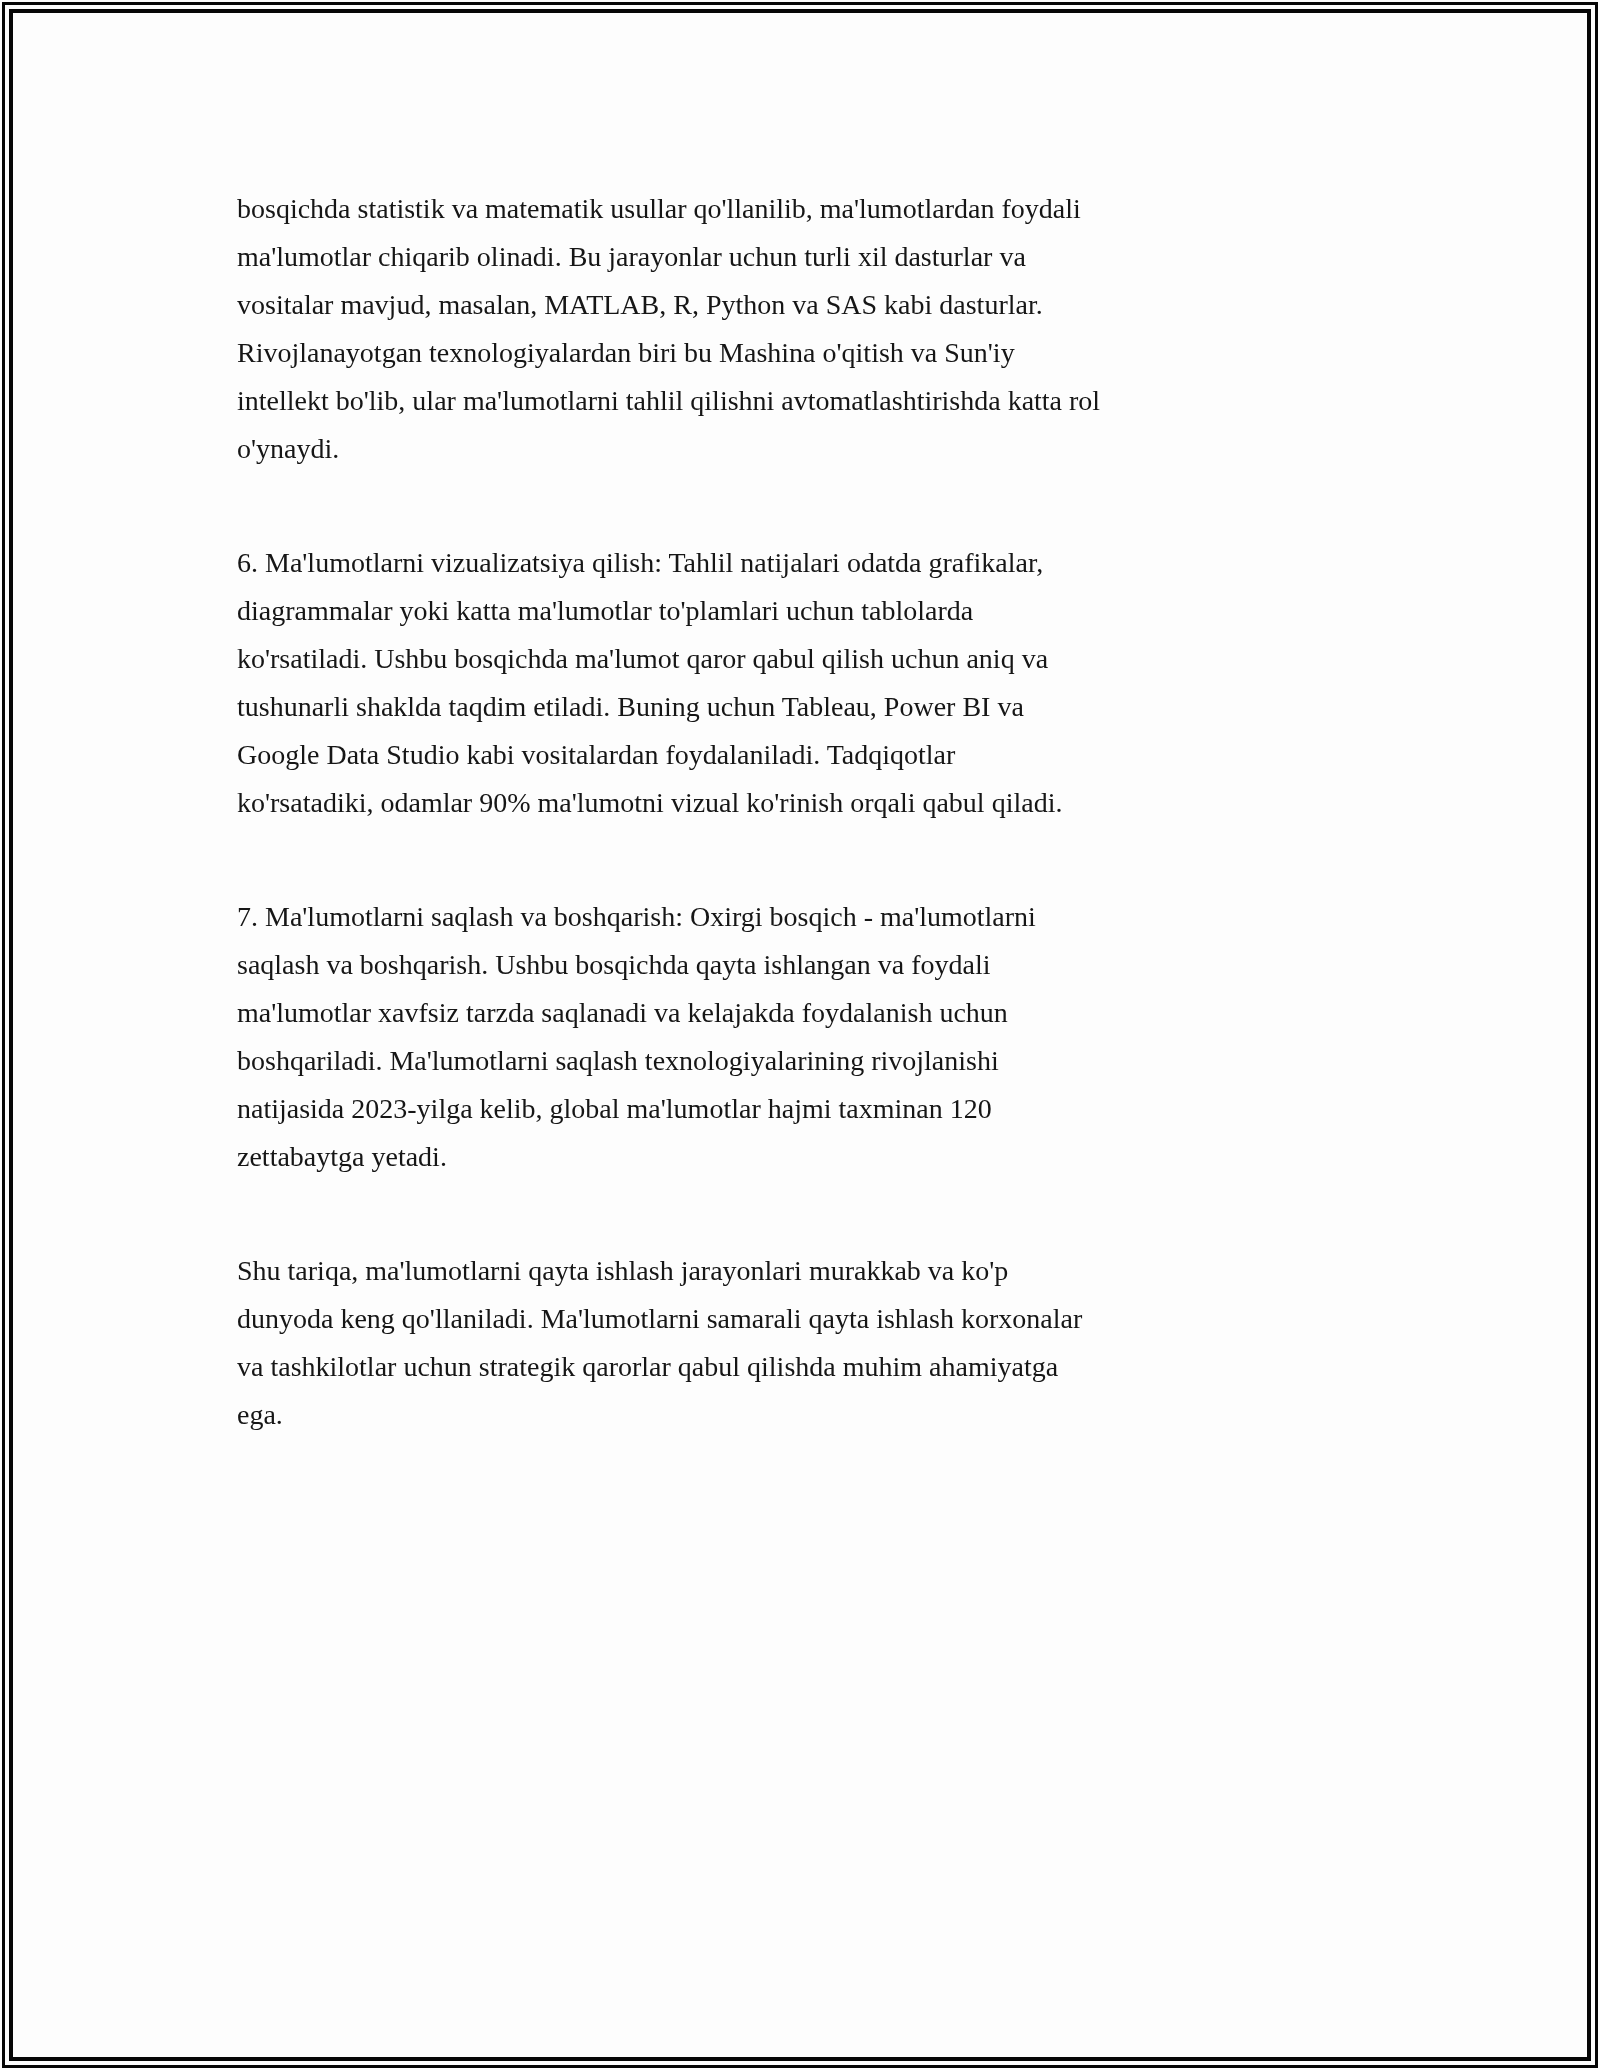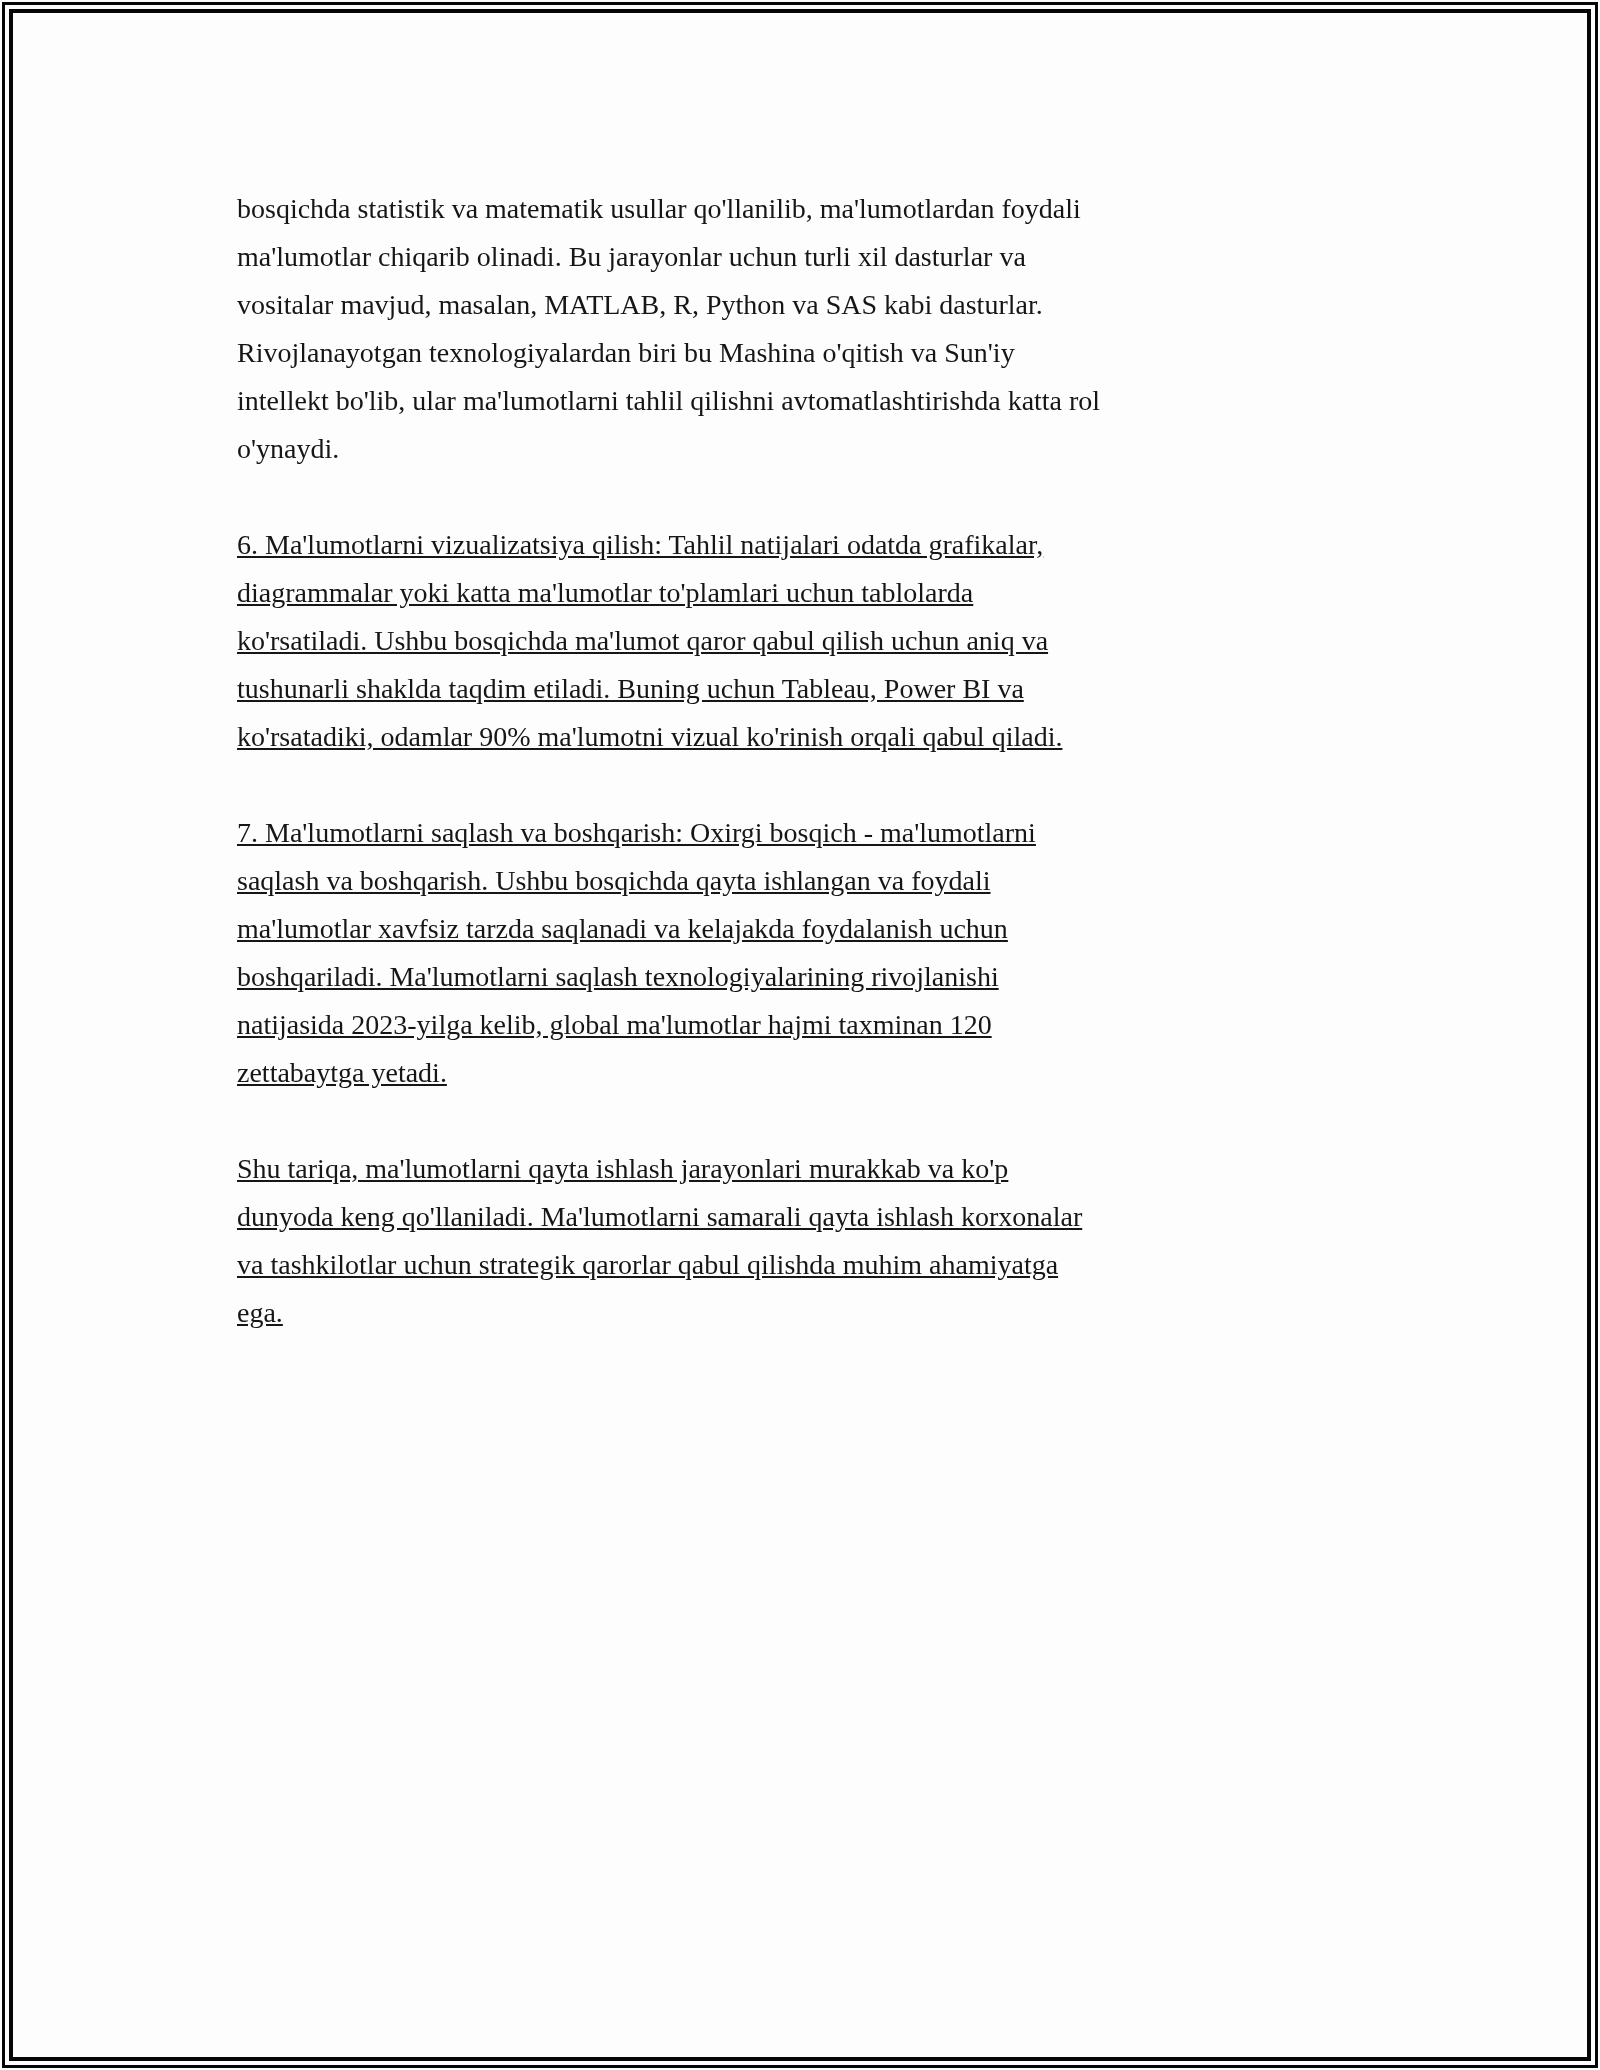--- a/index.html
+++ b/index.html
@@ -35,22 +35,21 @@
     position: absolute;
     left: 237px;
     top: 185px;
     width: 1135px;
     font-size: 28px;
     line-height: 48px;
     color: #161616;
     letter-spacing: 0px;
   }
   .paragraph + .paragraph {
-    margin-top: 48px;
-    text-decoration: underline;
+    margin-top: 66px;
   }
   .line {
     white-space: pre;
     height: 48px;
   }
 </style>
 </head>
 <body>
 
 <div class="page">
@@ -63,20 +62,21 @@
         <div class="line">vositalar mavjud, masalan, MATLAB, R, Python va SAS kabi dasturlar.</div>
         <div class="line">Rivojlanayotgan texnologiyalardan biri bu Mashina o'qitish va Sun'iy</div>
         <div class="line">intellekt bo'lib, ular ma'lumotlarni tahlil qilishni avtomatlashtirishda katta rol</div>
         <div class="line">o'ynaydi.</div>
       </div>
       <div class="paragraph">
         <div class="line">6. Ma'lumotlarni vizualizatsiya qilish: Tahlil natijalari odatda grafikalar,</div>
         <div class="line">diagrammalar yoki katta ma'lumotlar to'plamlari uchun tablolarda</div>
         <div class="line">ko'rsatiladi. Ushbu bosqichda ma'lumot qaror qabul qilish uchun aniq va</div>
         <div class="line">tushunarli shaklda taqdim etiladi. Buning uchun Tableau, Power BI va</div>
+        <div class="line">Google Data Studio kabi vositalardan foydalaniladi. Tadqiqotlar</div>
         <div class="line">ko'rsatadiki, odamlar 90% ma'lumotni vizual ko'rinish orqali qabul qiladi.</div>
       </div>
       <div class="paragraph">
         <div class="line">7. Ma'lumotlarni saqlash va boshqarish: Oxirgi bosqich - ma'lumotlarni</div>
         <div class="line">saqlash va boshqarish. Ushbu bosqichda qayta ishlangan va foydali</div>
         <div class="line">ma'lumotlar xavfsiz tarzda saqlanadi va kelajakda foydalanish uchun</div>
         <div class="line">boshqariladi. Ma'lumotlarni saqlash texnologiyalarining rivojlanishi</div>
         <div class="line">natijasida 2023-yilga kelib, global ma'lumotlar hajmi taxminan 120</div>
         <div class="line">zettabaytga yetadi.</div>
       </div>

